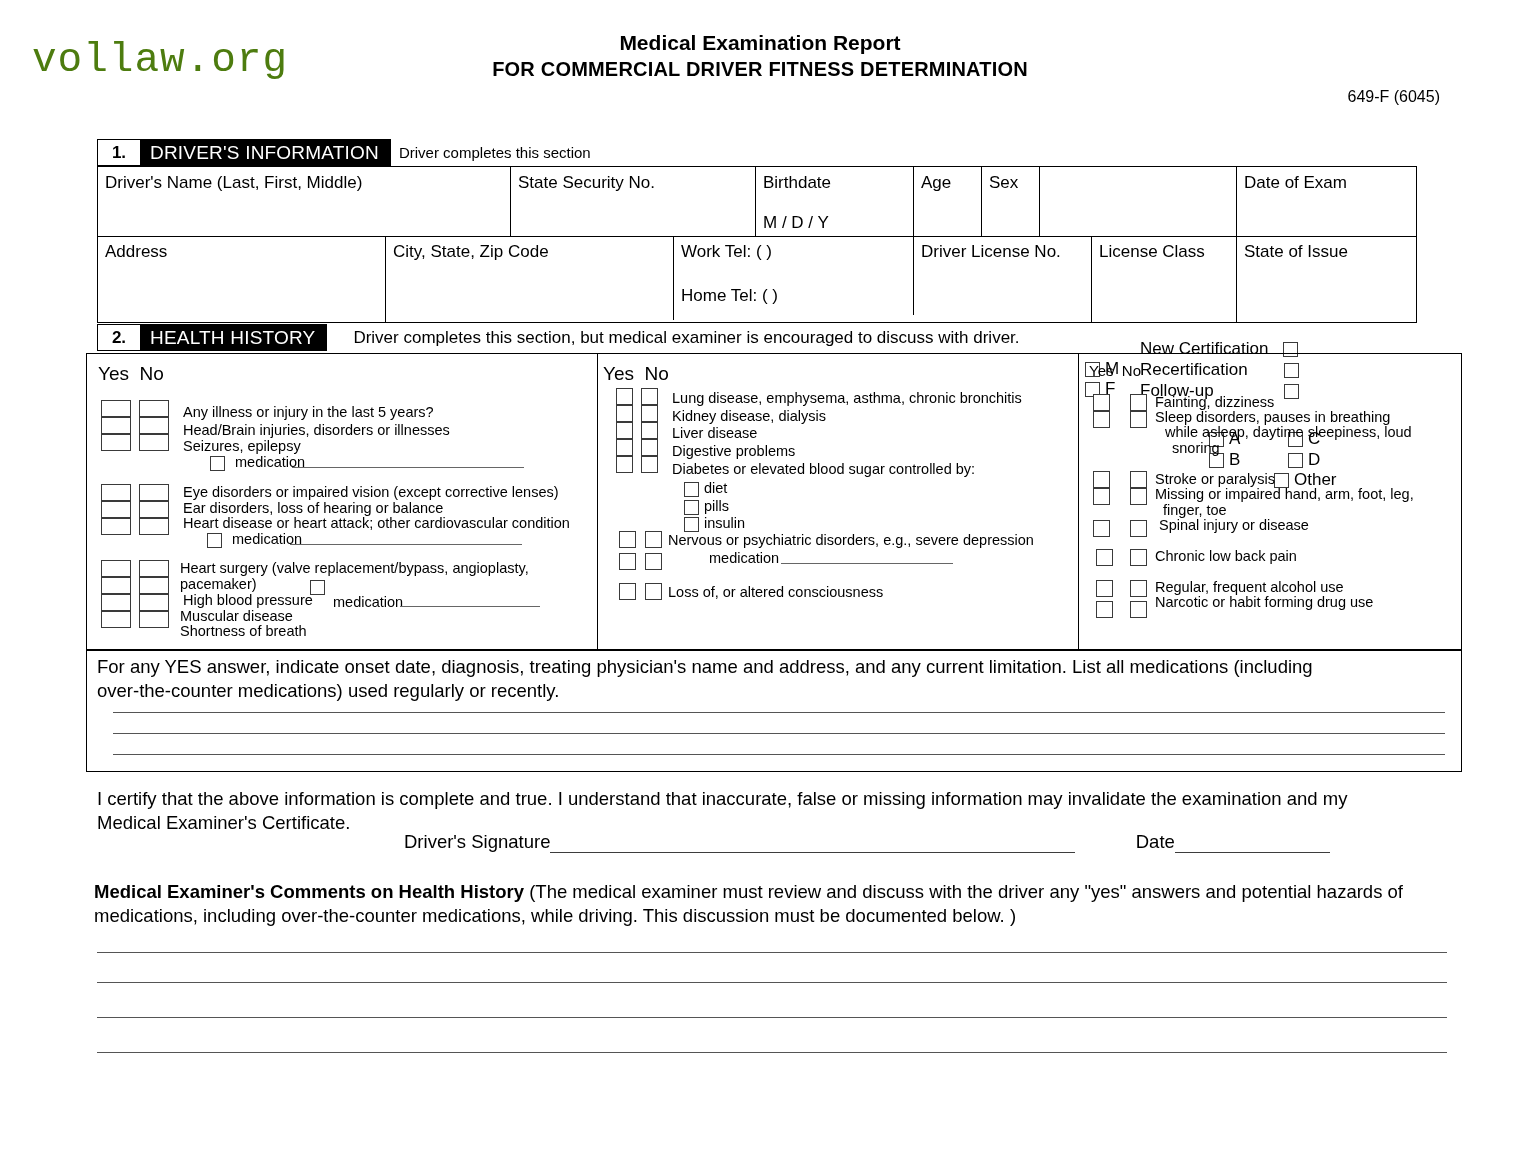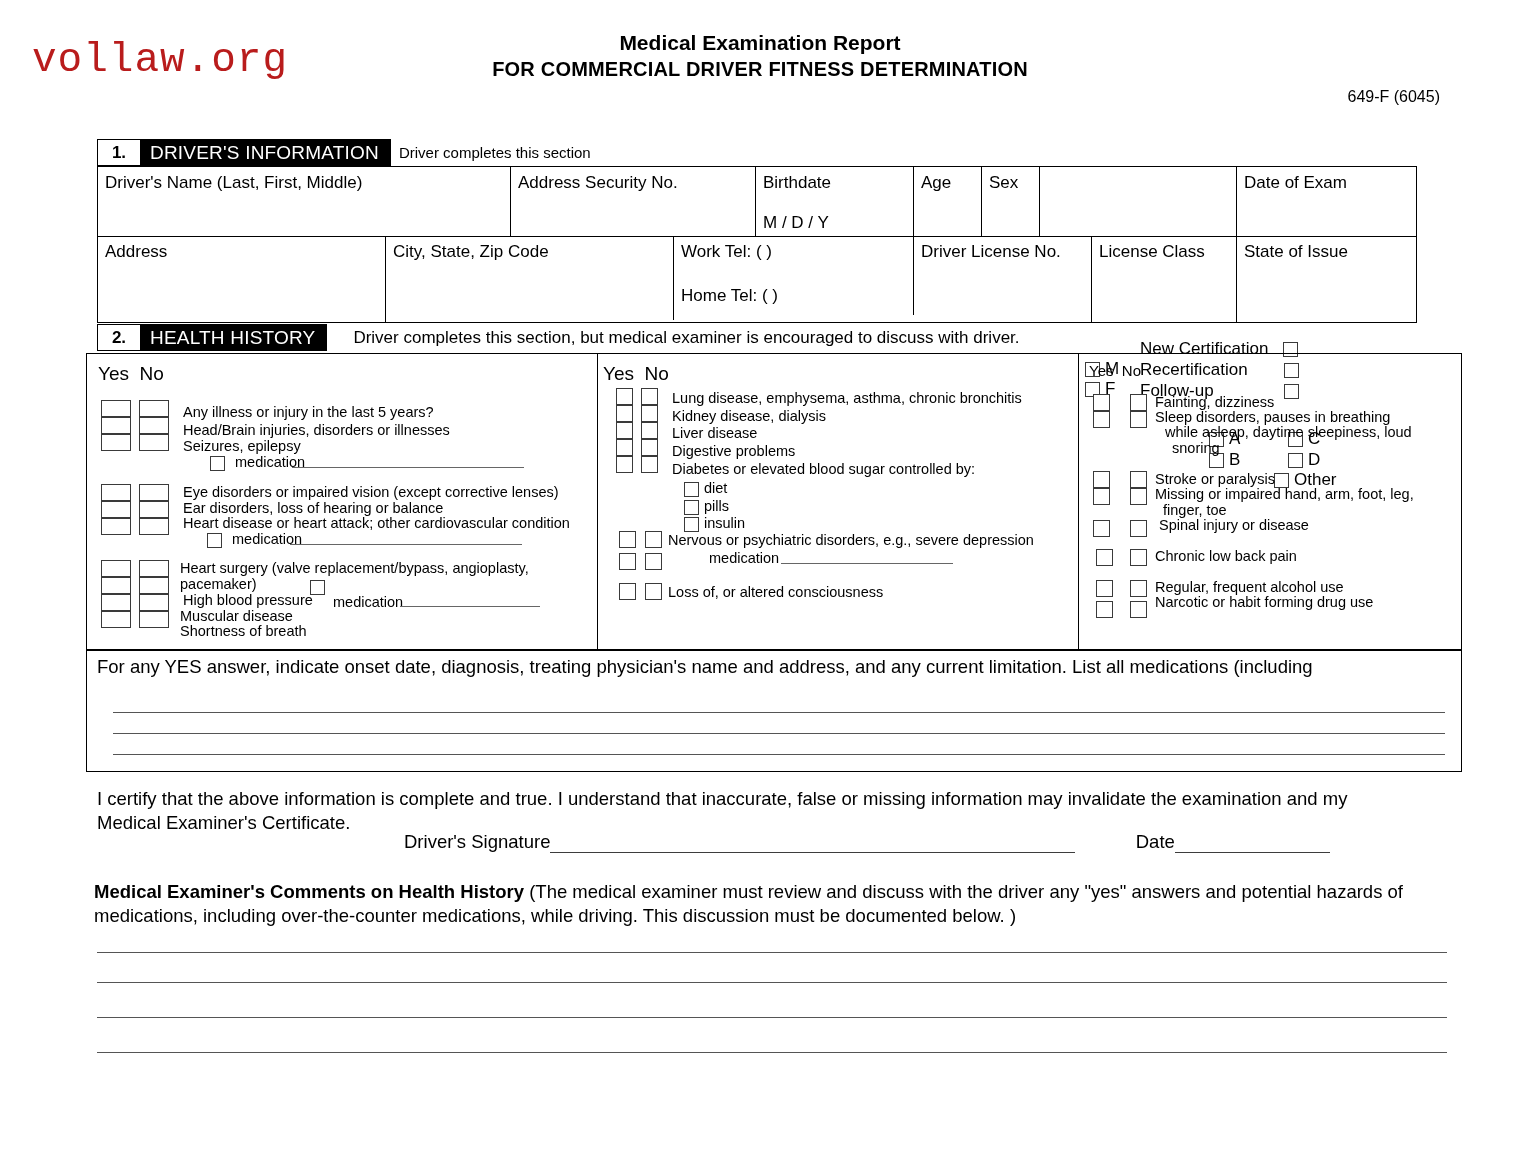--- a/index.html
+++ b/index.html
@@ -22,21 +22,21 @@
   }
 
   
   .logo {
     position: absolute;
     left: 32px;
     top: 37px;
     font-family: "Liberation Mono", monospace;
     font-size: 41px;
     letter-spacing: 1px;
-    color: #b91c1c;
+    color: #4d7c0f;
     white-space: nowrap;
   }
   .title-block {
     position: absolute;
     left: 380px;
     top: 30px;
     width: 760px;
     text-align: center;
   }
   .title-1 {
@@ -223,21 +223,21 @@
     <div class="sec-note">Driver completes this section</div>
   </div>
 
   <div class="tbl" style="left:97px; top:166px; width:1320px; height:157px;">
 
     <div class="cell" style="left:0; top:0; width:413px; height:69px;">
       <span class="lbl">Driver's Name (Last, First, Middle)</span>
     </div>
 
     <div class="cell" style="left:413px; top:0; width:245px; height:69px;">
-      <span class="lbl">Address Security No.</span>
+      <span class="lbl">State Security No.</span>
     </div>
 
     <div class="cell" style="left:658px; top:0; width:158px; height:69px;">
       <span class="lbl">Birthdate</span>
       <span class="lbl" style="margin-top:20px;">M / D / Y</span>
     </div>
 
     <div class="cell" style="left:816px; top:0; width:68px; height:69px;">
       <span class="lbl">Age</span>
     </div>
@@ -496,20 +496,21 @@
   <div class="boxpair" style="left:1130px; top:580px;">
     <span class="cbx sq-l"></span>
     <span class="cbx sq-l" style="margin-top:4px;"></span>
   </div>
   <div class="item" style="left:1155px; top:580px;">Regular, frequent alcohol use</div>
   <div class="item" style="left:1155px; top:595px;">Narcotic or habit forming drug use</div>
 
   <div class="yes-panel" style="left:86px; top:650px; width:1376px; height:122px;"></div>
   <div class="yes-text" style="left:97px; top:655px;">
     <div>For any YES answer, indicate onset date, diagnosis, treating physician's name and address, and any current limitation.  List all medications (including</div>
+    <div>over-the-counter medications) used regularly or recently.</div>
   </div>
   <div class="ruleline" style="left:113px; top:712px; width:1332px;"></div>
   <div class="ruleline" style="left:113px; top:733px; width:1332px;"></div>
   <div class="ruleline" style="left:113px; top:754px; width:1332px;"></div>
 
   <div class="para" style="left:97px; top:787px; width:1350px;">
     <div>I certify that the above information is complete and true.  I understand that inaccurate, false or missing information may invalidate the examination and my</div>
     <div>Medical Examiner's Certificate.</div>
   </div>
 

